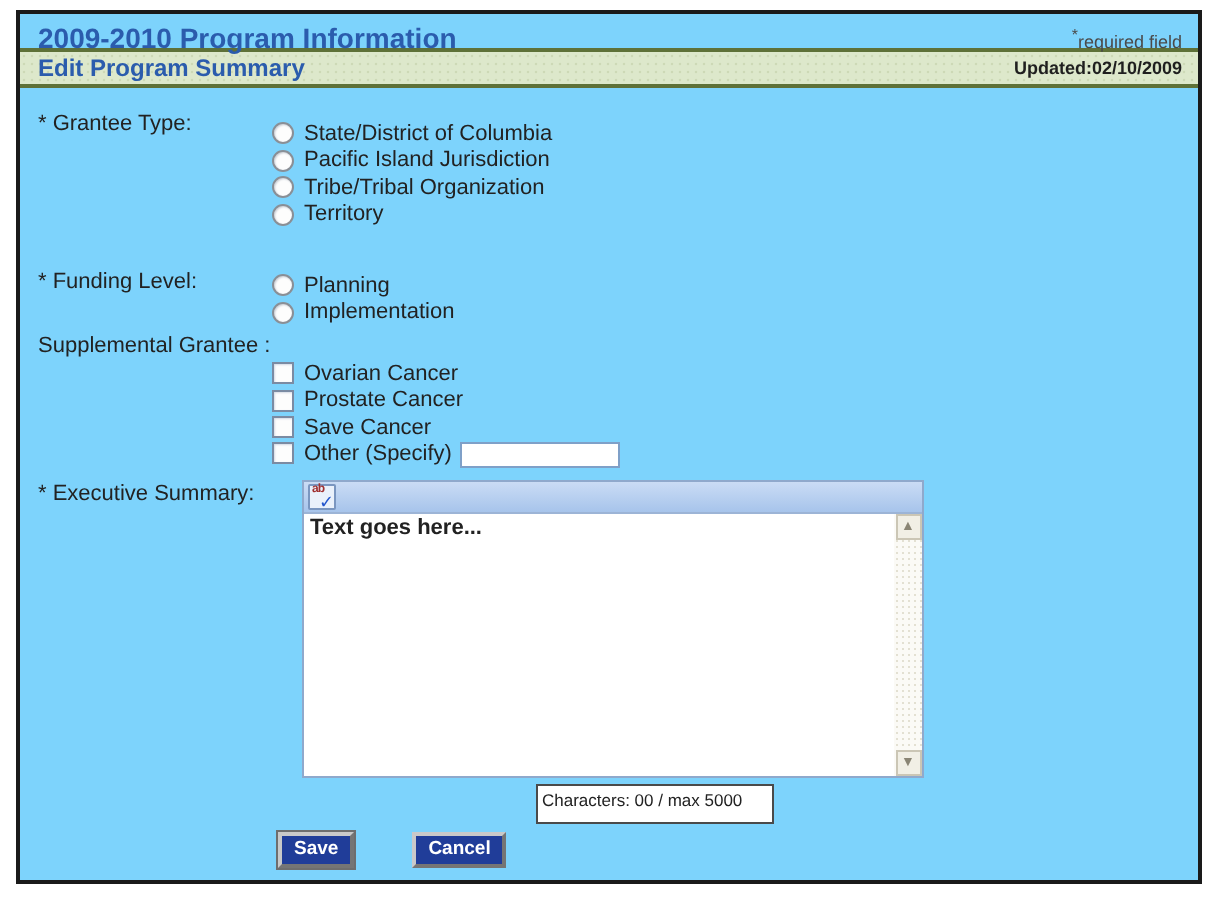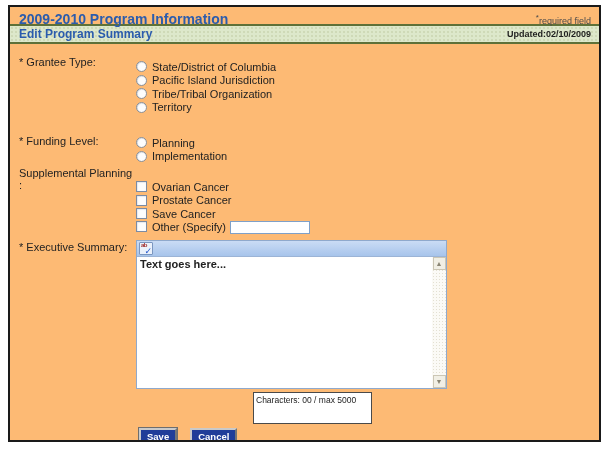--- a/index.html
+++ b/index.html
@@ -2,21 +2,21 @@
 <html><head>
 <meta charset="utf-8">
 <style>
   * { box-sizing: border-box; margin: 0; padding: 0; }
   html, body { width: 611px; height: 454px; background: #ffffff; }
   body { font-family: "Liberation Sans", "DejaVu Sans", sans-serif; color: #222; position: relative; }
 
   .page-frame {
     position: absolute; left: 8px; top: 5px;
     width: 593px; height: 437px;
-    border: 2px solid #1a1a1a; background: #fdba74;
+    border: 2px solid #1a1a1a; background: #7dd3fc;
     overflow: hidden;
   }
 
   
   .header {
     display: flex; justify-content: space-between; align-items: flex-start;
     padding: 4px 8px 0 9px; height: 19px;
     border-bottom: 2px solid #5e7138;
   }
   .page-title { color: #2b5cad; font-size: 14px; font-weight: bold; letter-spacing: 0; }
@@ -59,21 +59,21 @@
   .supp-group { padding-top: 14px; }
   .row-supp { margin-bottom: 0; }
 
   .other-row { display: flex; align-items: flex-start; height: 16px; }
   .other-input {
     appearance: none; margin-left: 4px; width: 80px; height: 13px;
     border: 1px solid #7fa0c8; background: #fff; font-size: 10px; padding: 0 2px;
   }
 
   
-  .row-editor { margin-top: 3px; }
+  .row-editor { margin-top: 3px; gap: 15px; }
   .editor { width: 311px; border: 1px solid #8fa9cc; background: #fff; }
   .editor-toolbar {
     height: 16px; display: flex; align-items: center; padding-left: 2px;
     background: linear-gradient(#cadcf5, #a7c4eb);
     border-bottom: 1px solid #9cb4d6;
   }
   .spell-btn {
     width: 14px; height: 13px; position: relative; cursor: pointer;
     background: #eaf1fb; border: 1px solid #7a96c0; border-radius: 1px;
   }
@@ -90,26 +90,26 @@
     background-size: 3px 3px;
     padding: 0;
   }
   .scroll-btn {
     width: 13px; height: 13px; flex: none; text-align: center;
     background: #f1efe5; border: 1px solid #cbc6b5; color: #8a8574;
     font-size: 7px; line-height: 11px; cursor: pointer;
   }
 
   .char-box {
-    margin: 3px 0 0 117px; width: 119px; height: 32px;
+    margin: 3px 0 0 117px; width: 119px; height: 20px;
     border: 1px solid #4a4a4a; background: #fff;
     font-size: 8.5px; color: #222; padding: 2px 2px 0 2px; white-space: nowrap; overflow: hidden;
   }
 
-  .actions { margin: 4px 0 0 120px; display: flex; gap: 13px; }
+  .actions { margin: 4px 0 0 120px; display: flex; gap: 29px; }
   .btn {
     background: #203d99; color: #fff; font-weight: bold; font-size: 9.5px;
     font-family: "Liberation Sans", sans-serif;
     padding: 1px 6px 2px 6px; border: 2px outset #c9c9c9; cursor: pointer; line-height: 11px;
   }
   .btn-save { outline: 1px solid #6e6e6e; }
 </style>
 </head>
 <body>
 
@@ -157,21 +157,21 @@
           <label>Planning</label>
         </div>
         <div class="option-row funding-row">
           <input type="radio" name="funding" style="">
           <label>Implementation</label>
         </div>
       </div>
     </div>
 
     <div class="row row-supp">
-      <div class="row-label">Supplemental Planning :</div>
+      <div class="row-label">Supplemental Grantee :</div>
       <div class="supp-group">
         <div class="option-row">
           <input type="checkbox" style="">
           <label>Ovarian Cancer</label>
         </div>
         <div class="option-row">
           <input type="checkbox" style="">
           <label>Prostate Cancer</label>
         </div>
         <div class="option-row">

